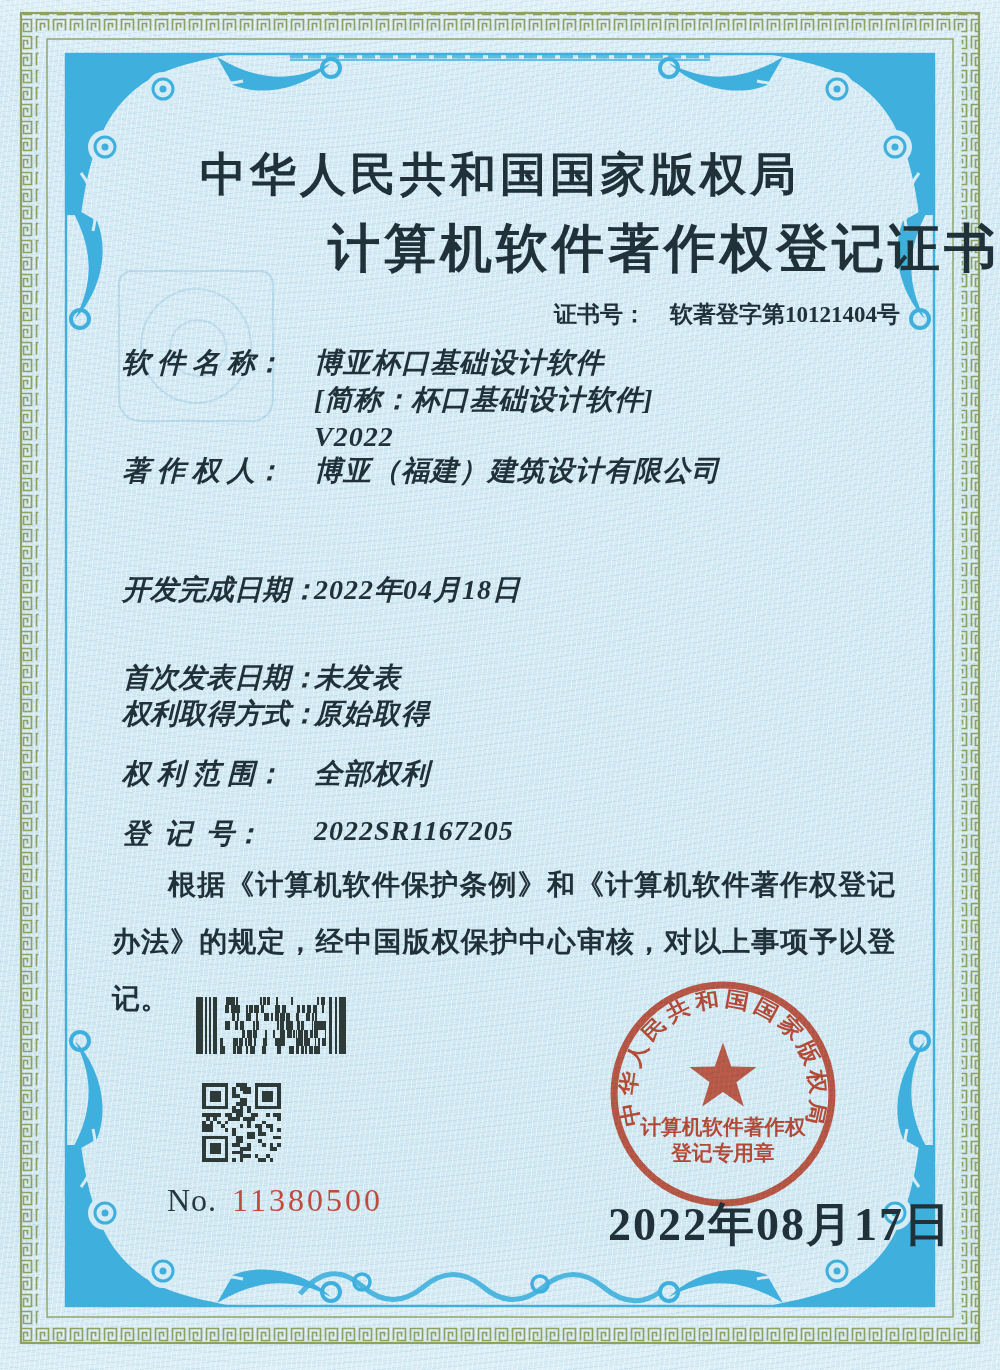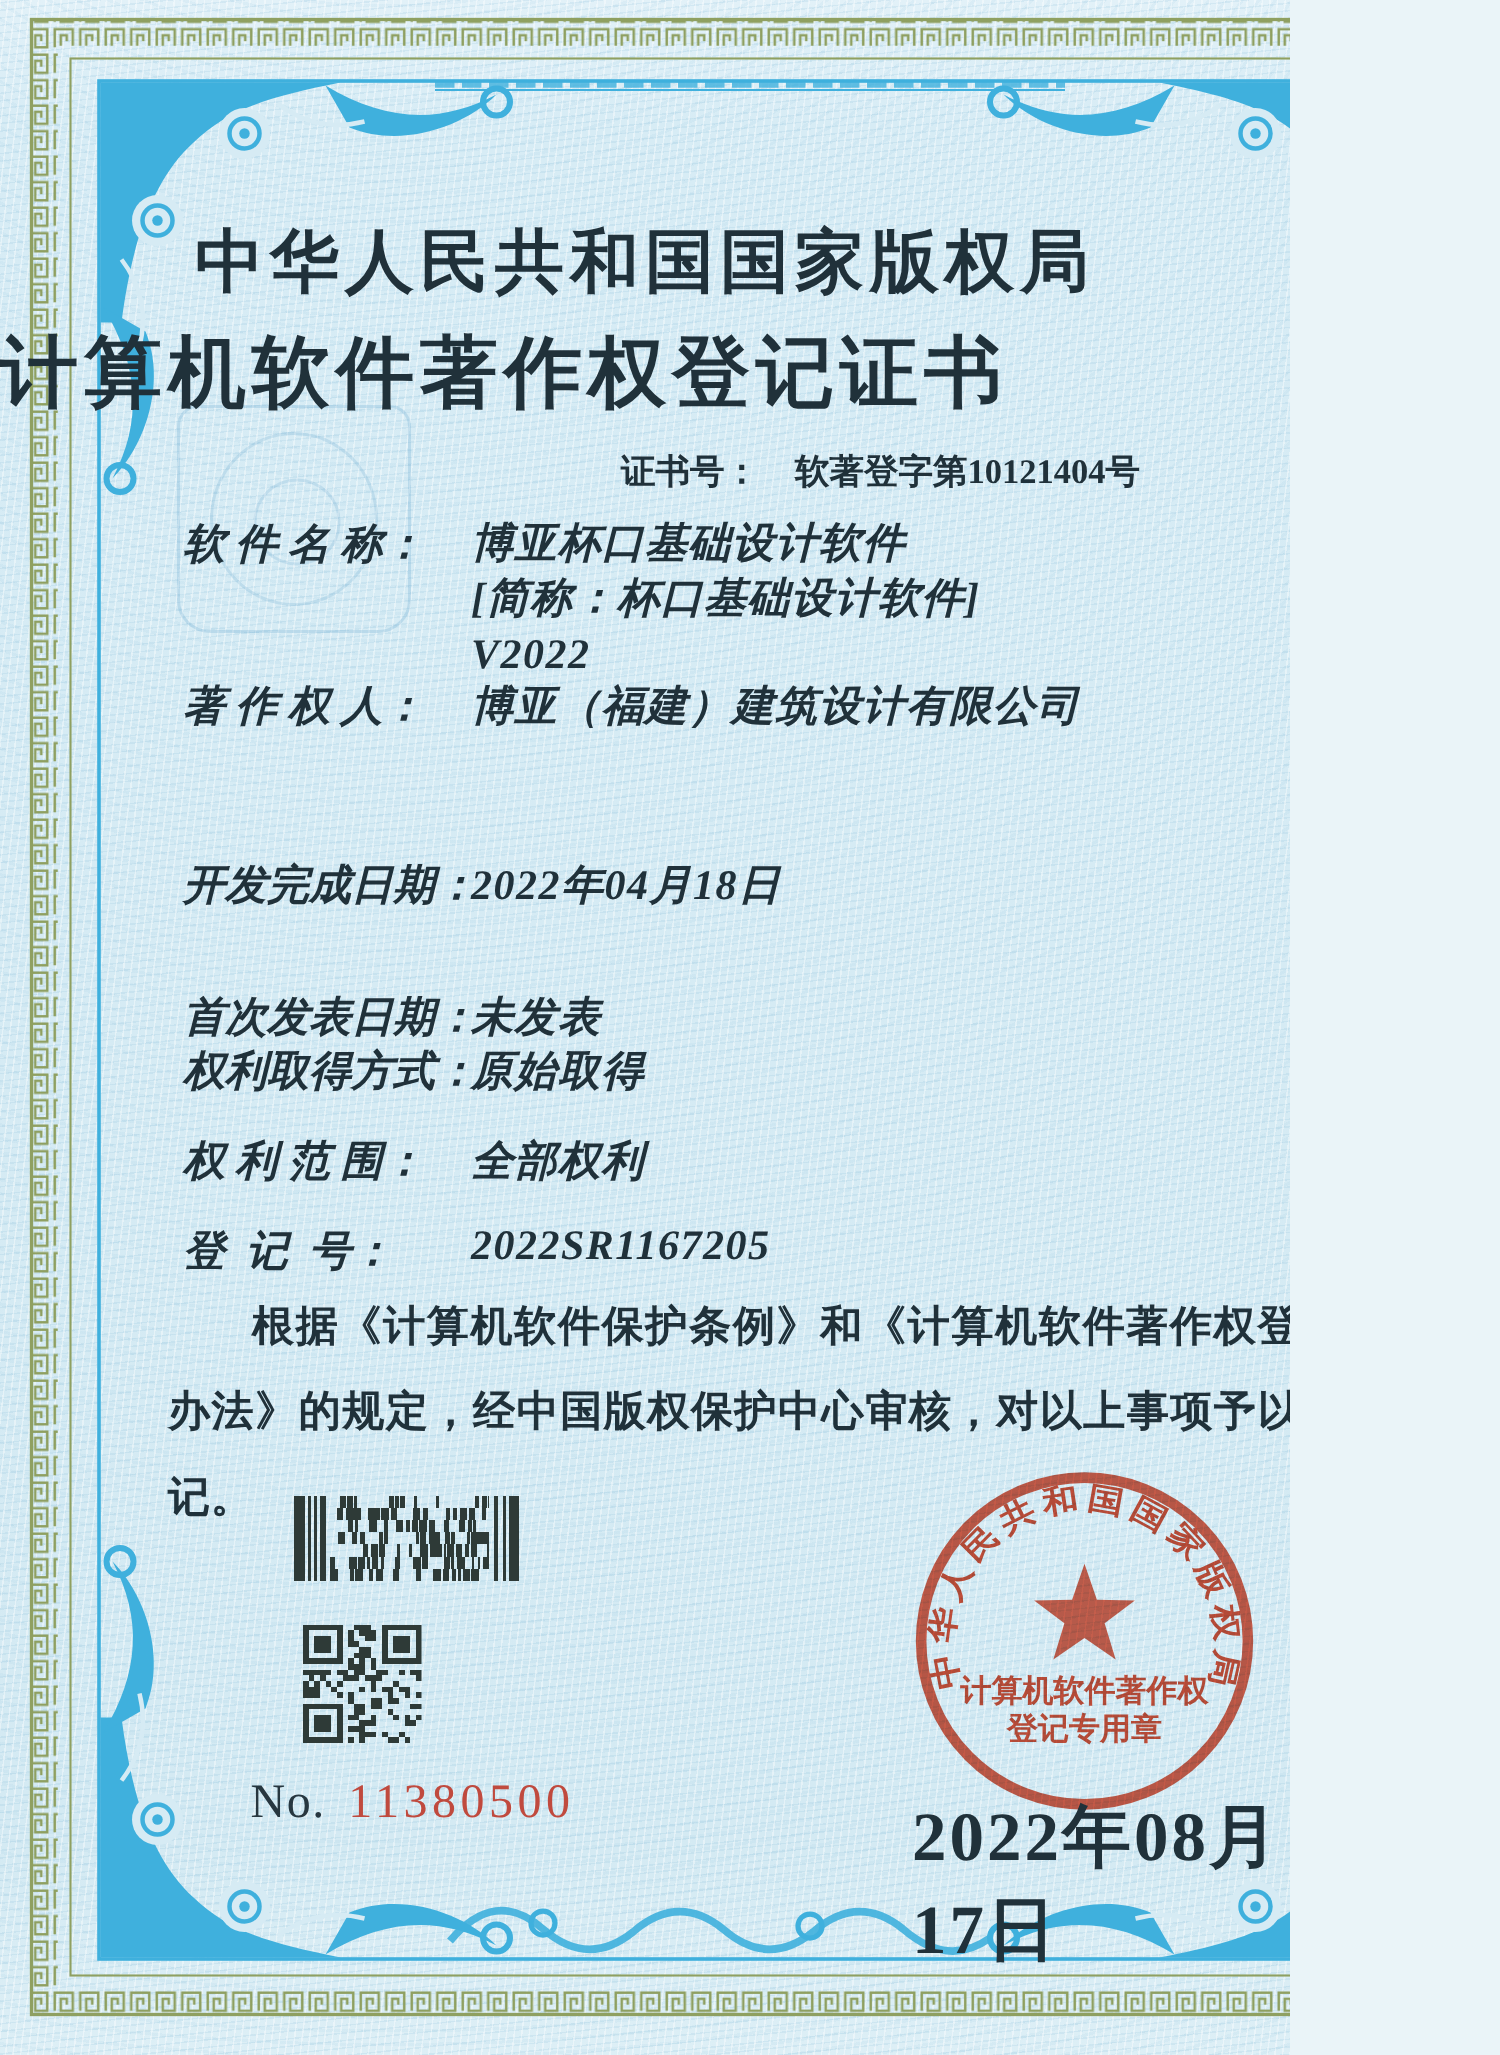--- a/index.html
+++ b/index.html
@@ -1,33 +1,33 @@
 <!DOCTYPE html>
 <html><head>
 <meta charset="utf-8">
 <style>
   html,body{margin:0;padding:0;background:#eaf4f8;}
   .page{
-    position:relative;width:860px;height:1370px;overflow:hidden;
+    position:relative;width:1000px;height:1370px;overflow:hidden;
     color:#20313a;
     font-family:"Liberation Serif","DejaVu Serif",serif;
     background:
       repeating-linear-gradient(97deg, rgba(255,255,255,.40) 0 1px, transparent 1px 5px),
       repeating-linear-gradient(-6deg, rgba(105,170,205,.13) 0 1px, transparent 1px 5px),
       repeating-radial-gradient(circle at 30% -30%, rgba(110,175,210,.07) 0 2px, transparent 2px 9px),
       linear-gradient(180deg,#e2f1f8,#d7ecf5 6%,#d4eaf3 90%,#ddeff6);
   }
   .frame{position:absolute;left:0;top:0;width:1000px;height:1370px;pointer-events:none;}
   .watermark{position:absolute;left:118px;top:270px;width:152px;height:148px;
     border:2px solid rgba(100,165,205,.30);border-radius:14px 14px 22px 22px;opacity:.85;}
   .watermark::before{content:"";position:absolute;inset:16px 20px;border:2px solid rgba(100,165,205,.26);border-radius:50%;}
   .watermark::after{content:"";position:absolute;left:32%;top:32%;width:36%;height:36%;border:2px solid rgba(100,165,205,.24);border-radius:50%;}
   .authority{position:absolute;top:144px;left:0;width:100%;text-align:center;
     font-size:46px;font-weight:700;letter-spacing:4px;}
-  .cert-title{position:absolute;top:214px;left:0;width:100%;text-align:left;
+  .cert-title{position:absolute;top:214px;left:0;width:100%;text-align:right;
     font-size:52px;font-weight:700;letter-spacing:4px;}
   .certno{position:absolute;top:299px;left:0;width:100%;box-sizing:border-box;
     padding-right:100px;text-align:right;font-size:23px;font-weight:700;padding-left:44px;}
   .certno .certno-label{margin-right:24px;}
   .row{position:absolute;display:flex;align-items:flex-start;left:122px;font-style:italic;}
   .row .label{width:192px;flex:0 0 192px;font-size:28px;font-weight:700;white-space:pre;}
   .row .value{font-size:28px;font-weight:700;letter-spacing:1px;}
   .row .value .vline{display:block;line-height:37px;}
   .statement{position:absolute;left:112px;top:856px;width:784px;margin:0;
     font-size:28px;line-height:57px;font-weight:700;text-indent:2em;

